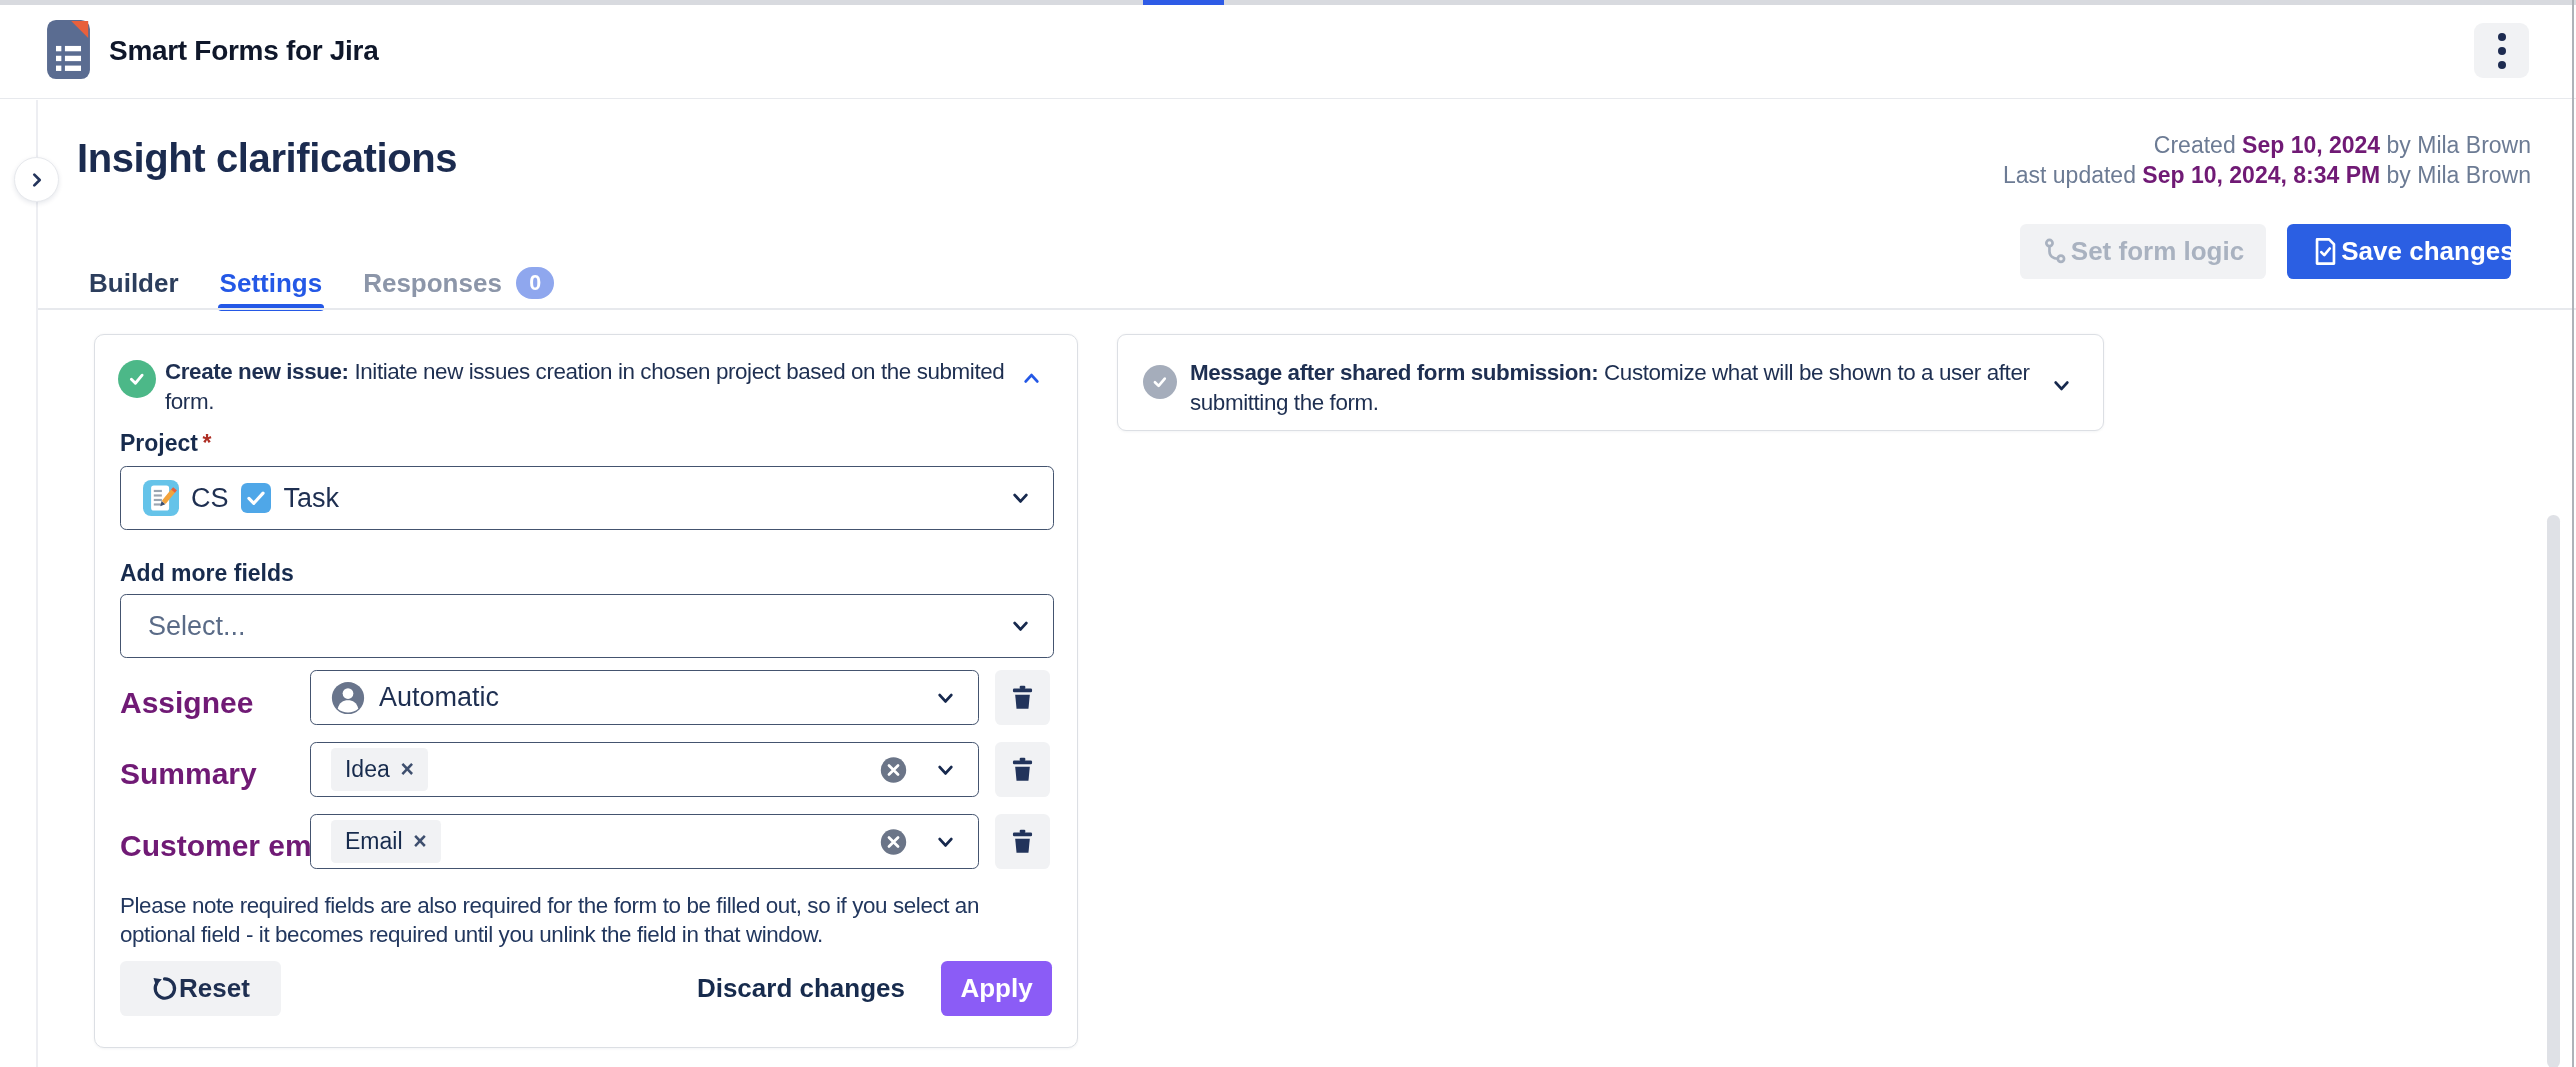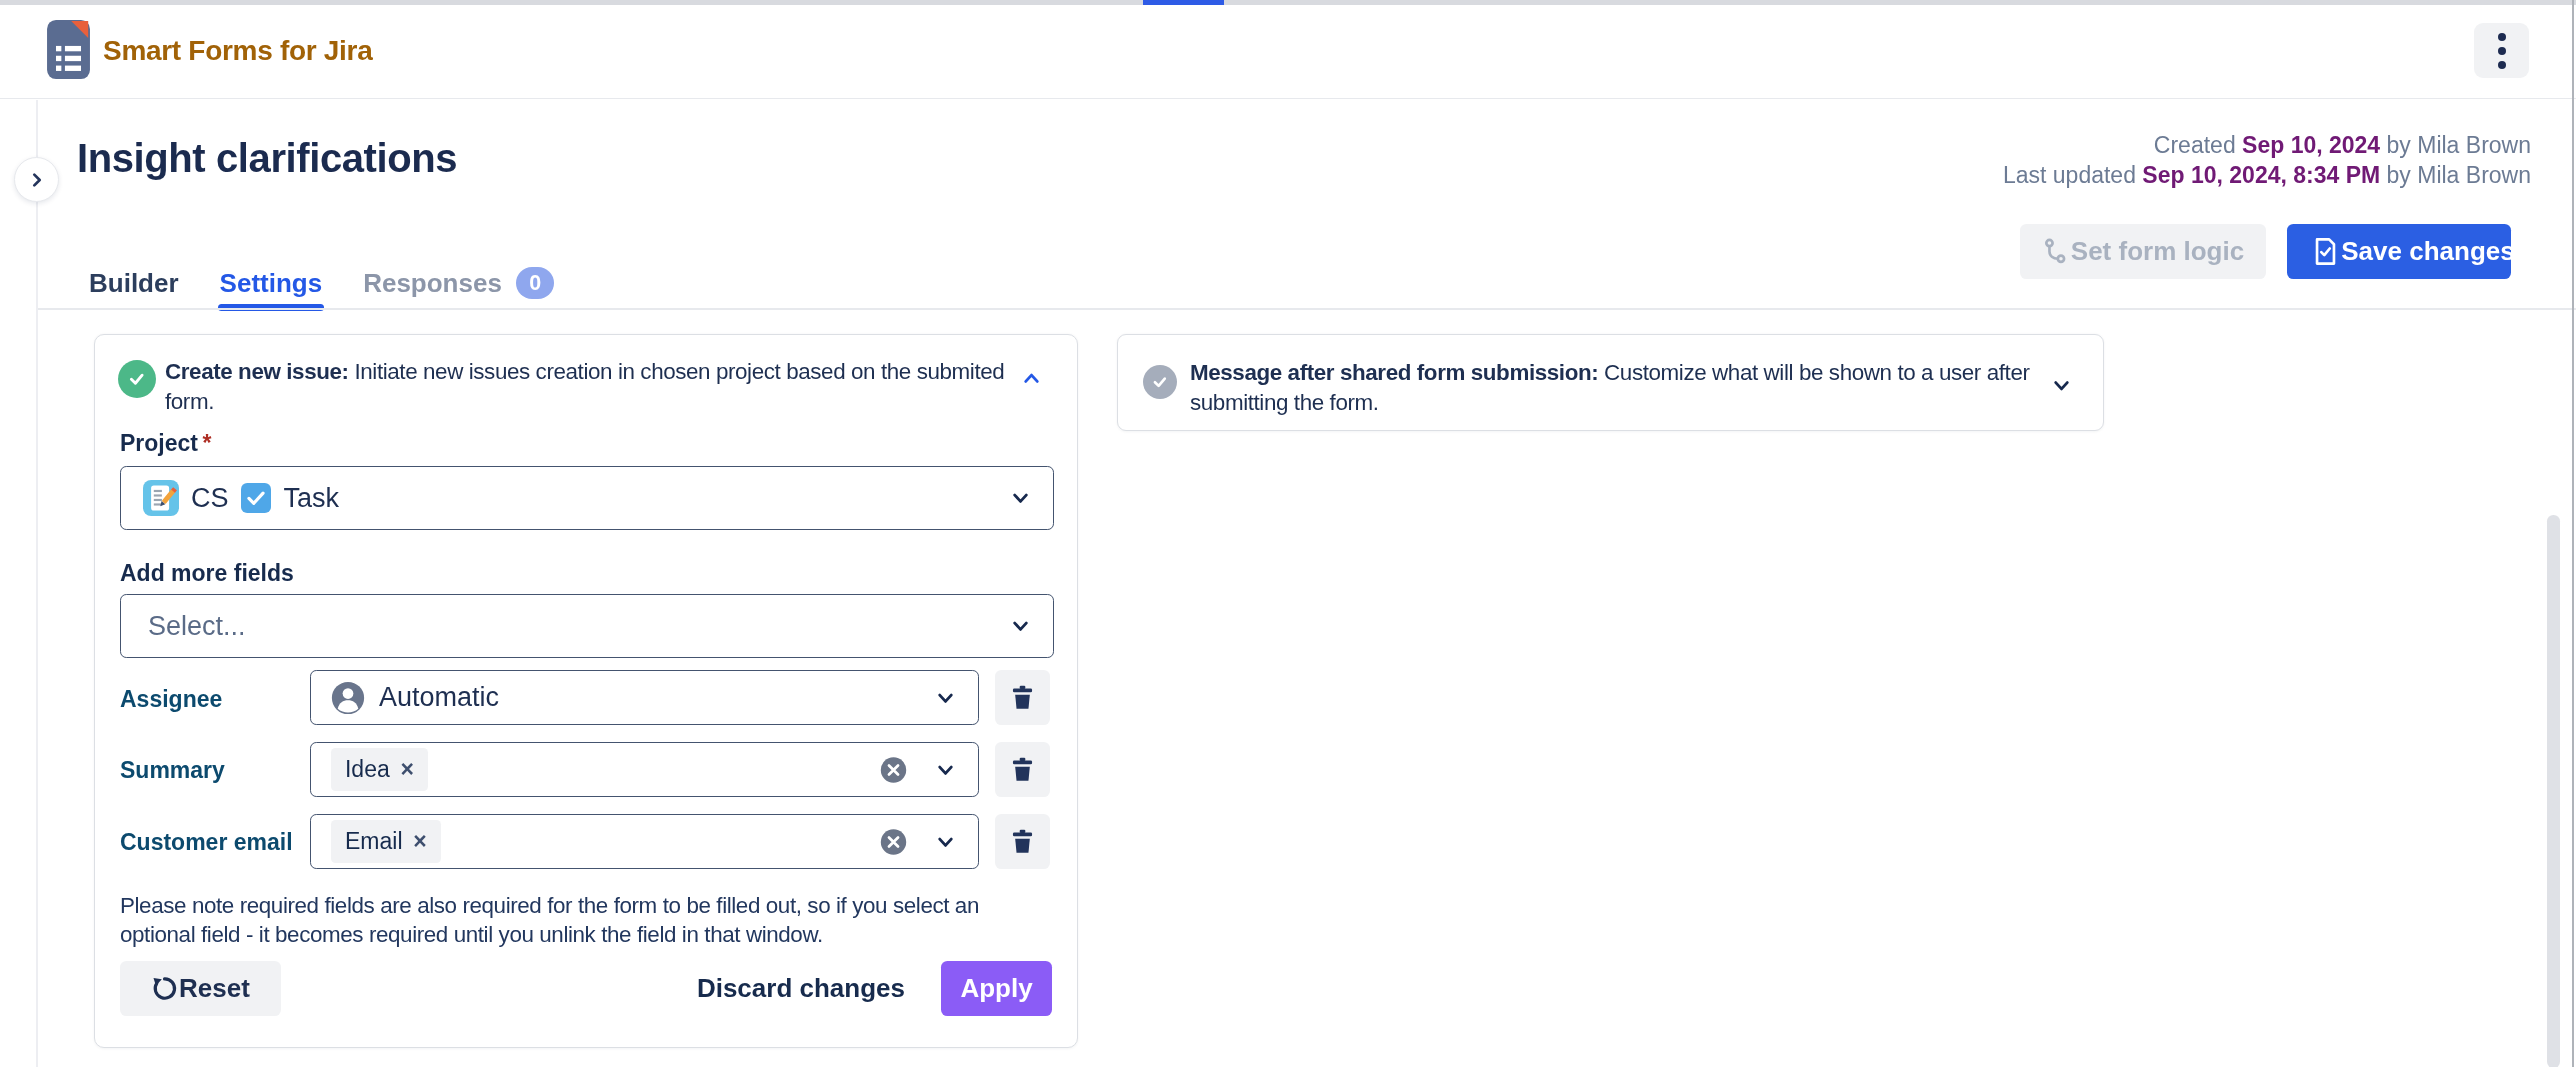--- a/index.html
+++ b/index.html
@@ -7,21 +7,21 @@
   body { font-family:"Liberation Sans","DejaVu Sans",sans-serif; color:#1E2F51; }
   .screen { position:relative; width:2576px; height:1068px; background:#fff; overflow:hidden; }
 
   
   .top-scroll-track { position:absolute; left:0; top:0; width:2576px; height:5.4px; background:#D8DADF; }
   .top-scroll-thumb { position:absolute; left:1143px; top:0; width:81px; height:5.4px; background:#2E5BE6; }
 
   
   .app-header { position:absolute; left:0; top:5.4px; width:2576px; height:94px; background:#fff; border-bottom:1.8px solid #E7E9ED; }
   .app-logo { position:absolute; left:47px; top:14.3px; }
-  .app-title { position:absolute; left:103px; top:0; height:92px; display:flex; align-items:center; font-size:28px; font-weight:700; color:#a16207; letter-spacing:-0.3px; }
+  .app-title { position:absolute; left:109px; top:0; height:92px; display:flex; align-items:center; font-size:28px; font-weight:700; color:#0f172a; letter-spacing:-0.3px; }
   .kebab-btn { position:absolute; left:2474px; top:18px; width:55px; height:55px; background:#F1F2F4; border-radius:9px; display:flex; flex-direction:column; align-items:center; justify-content:center; gap:6.3px; cursor:pointer; }
   .kebab-btn i { width:8px; height:8px; border-radius:50%; background:#1D2B50; }
 
   
   .v-divider { position:absolute; left:36px; top:100px; width:1.8px; height:968px; background:#EDEEF2; }
   .right-edge { position:absolute; left:2572px; top:0; width:1.8px; height:1068px; background:#AFB3B9; }
   .right-scroll-thumb { position:absolute; left:2547px; top:515px; width:12.5px; height:553px; background:#DFE1E6; border-radius:6.3px; }
 
   .expand-btn { position:absolute; left:14.3px; top:157px; width:45px; height:45px; background:#fff; border:1.8px solid #E7E9ED; border-radius:50%; box-shadow:0 1.8px 5.4px rgba(9,30,66,.10); display:flex; align-items:center; justify-content:center; cursor:pointer; }
 
@@ -69,21 +69,21 @@
   .lbl-project { position:absolute; left:25px; top:95px; }
   .lbl-addmore { position:absolute; left:25px; top:225px; }
 
   .select { position:absolute; border:1.8px solid #44546F; border-radius:6.3px; background:#fff; display:flex; align-items:center; cursor:pointer; }
   .sel-project { left:25px; top:131px; width:934px; height:64px; padding:0 21.5px; gap:12.5px; }
   .sel-addmore { left:25px; top:259px; width:934px; height:64px; padding:0 27px; }
   .sel-chevron { position:absolute; right:21.5px; top:50%; transform:translateY(-50%); }
   .sel-text { font-size:27px; color:#1E2F51; }
   .placeholder { font-size:27px; color:#5A6B87; }
 
-  .row-label { position:absolute; left:25px; font-size:23px; font-weight:700; color:#0c4a6e; }
+  .row-label { position:absolute; left:25px; font-size:30px; font-weight:700; color:#701a75; }
   .row-select { left:215px; width:669px; height:55px; padding:0 19.7px; gap:14.3px; }
   .trash-btn { position:absolute; left:900px; width:55px; height:55px; background:#F1F2F4; border-radius:6.3px; display:flex; align-items:center; justify-content:center; cursor:pointer; }
 
   .tag { display:flex; align-items:center; gap:10.7px; background:#F1F2F4; border-radius:4.5px; padding:8px 14.3px; font-size:23px; color:#172B4D; }
   .tag .x { font-size:23px; font-weight:700; color:#3E4F6E; cursor:pointer; line-height:1; }
   .clear-btn { position:absolute; right:70px; top:50%; transform:translateY(-50%); cursor:pointer; display:flex; }
 
   .note { position:absolute; left:25px; top:556px; width:936px; font-size:22.4px; line-height:29px; color:#22375E; letter-spacing:-0.4px; }
 
   .card-footer { position:absolute; left:25px; right:25px; top:626px; height:55px; display:flex; align-items:center; }

